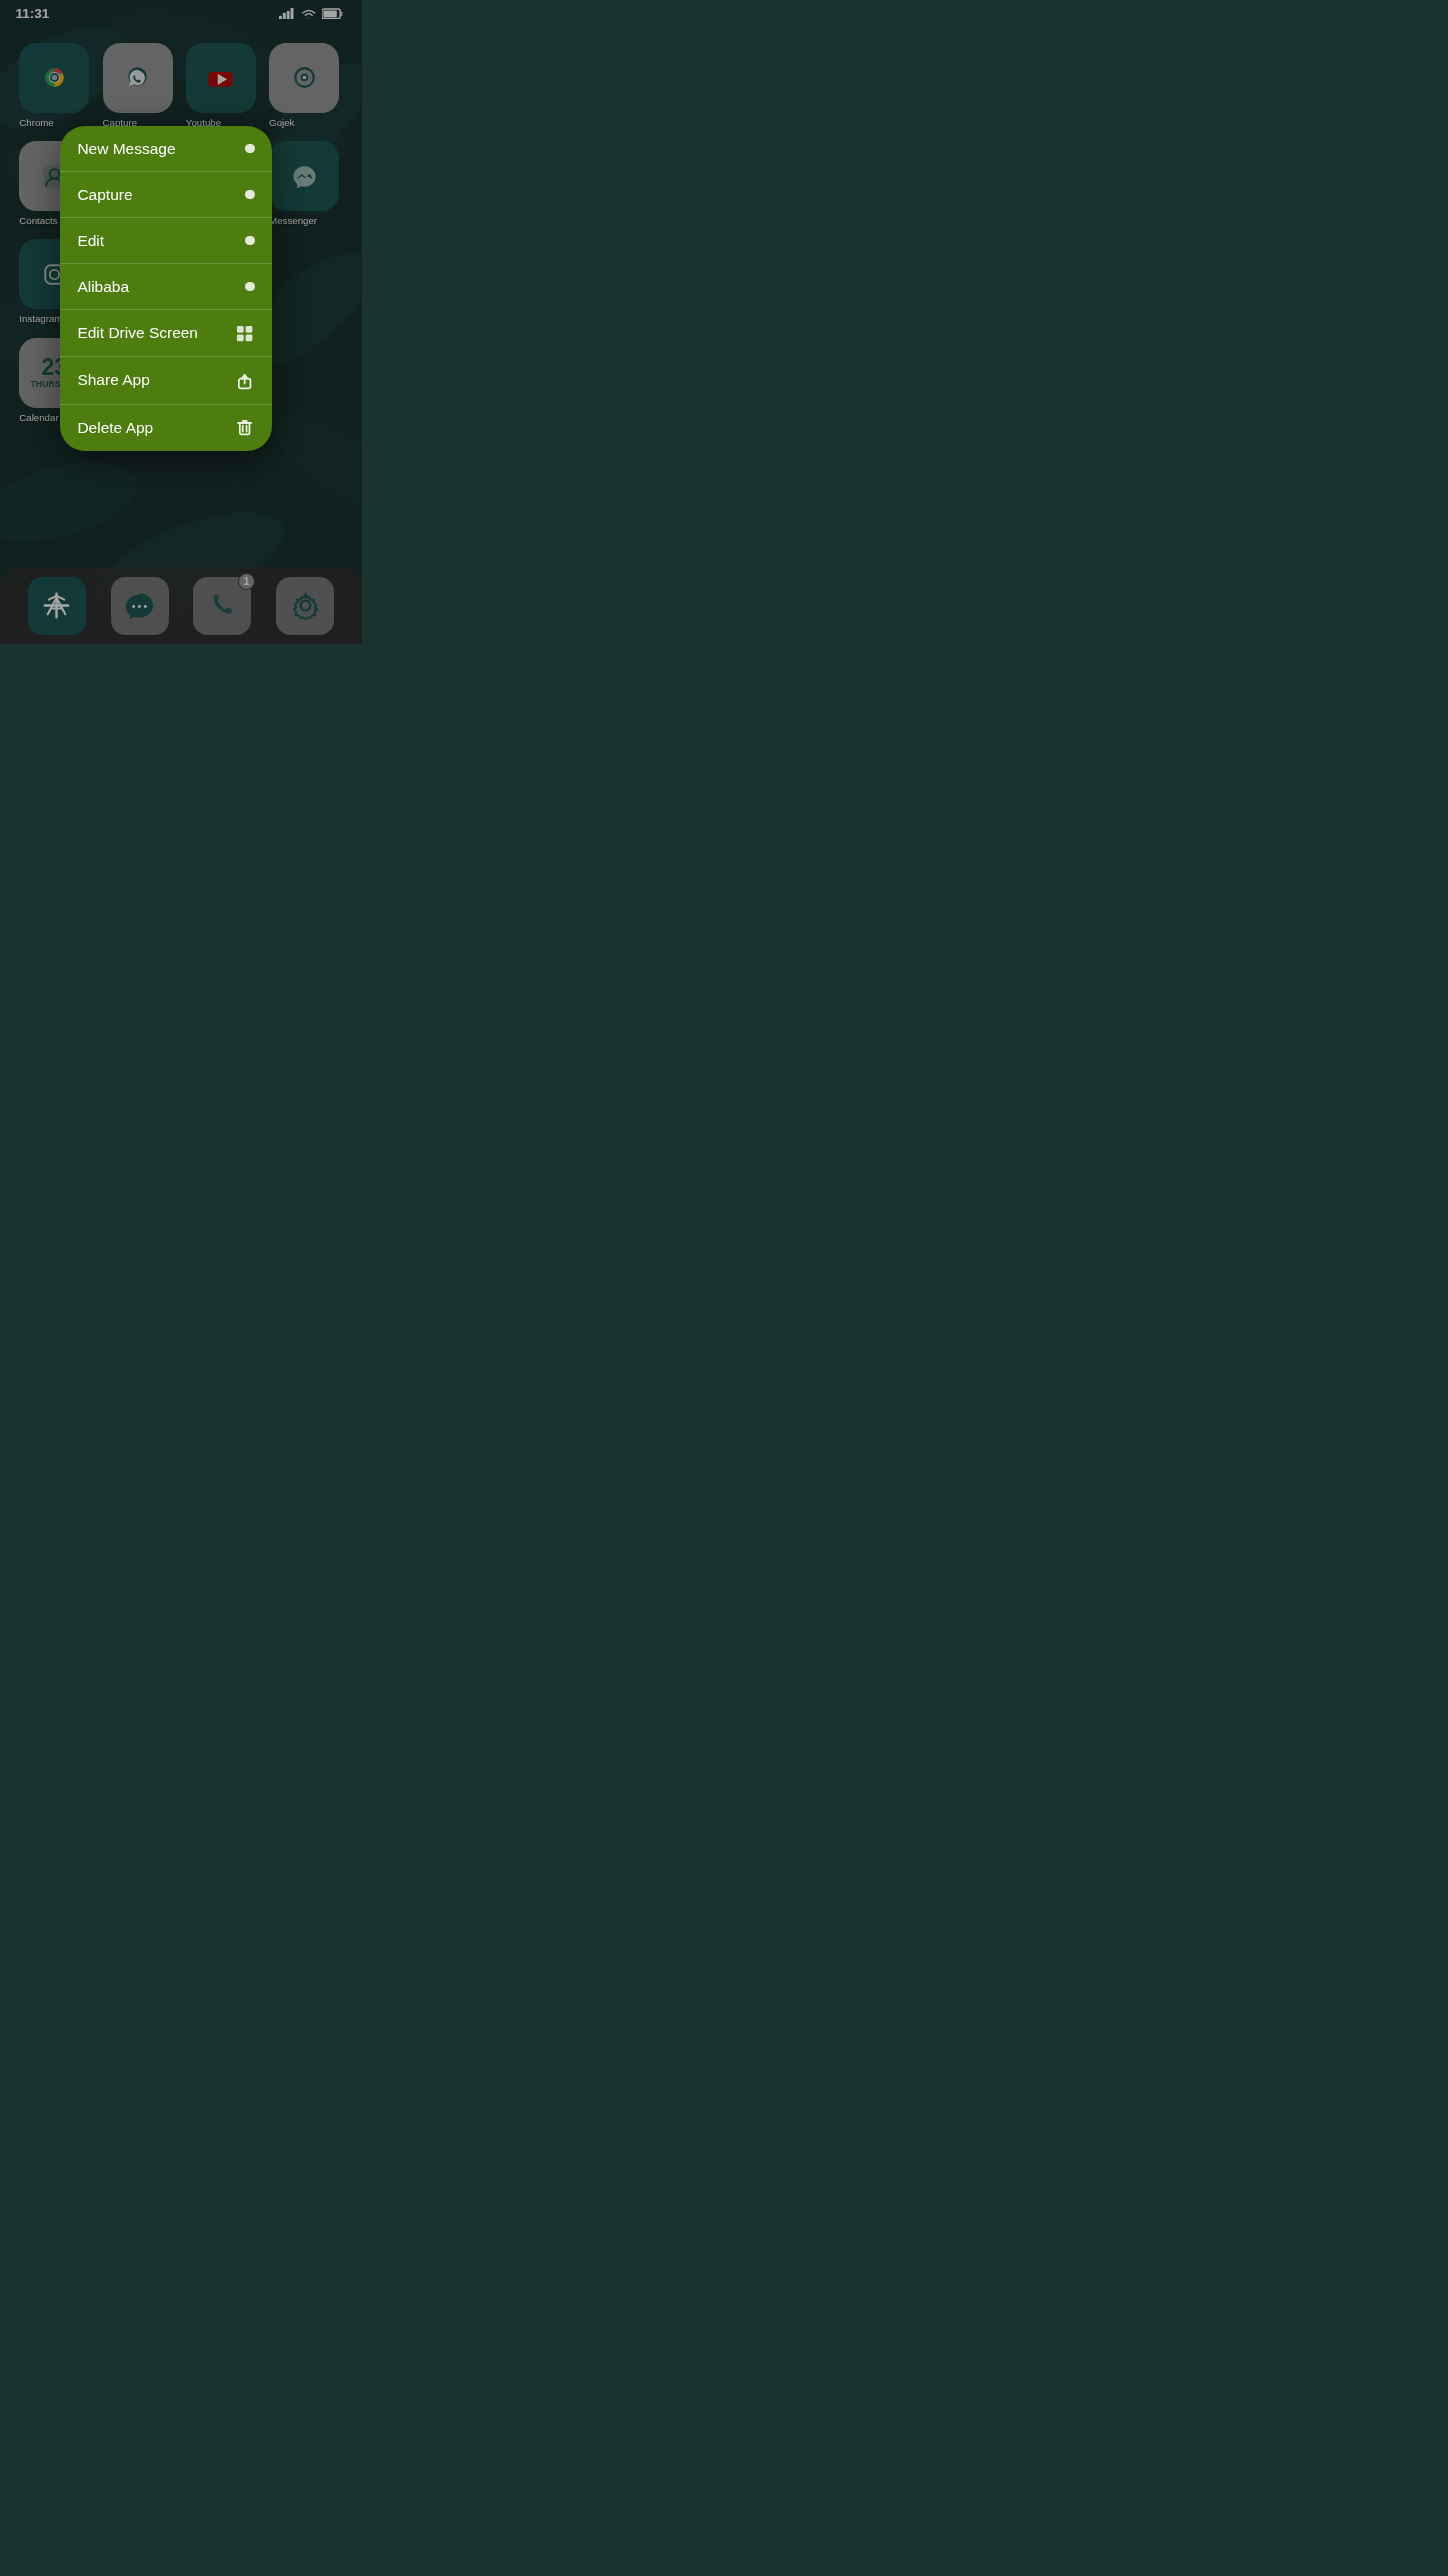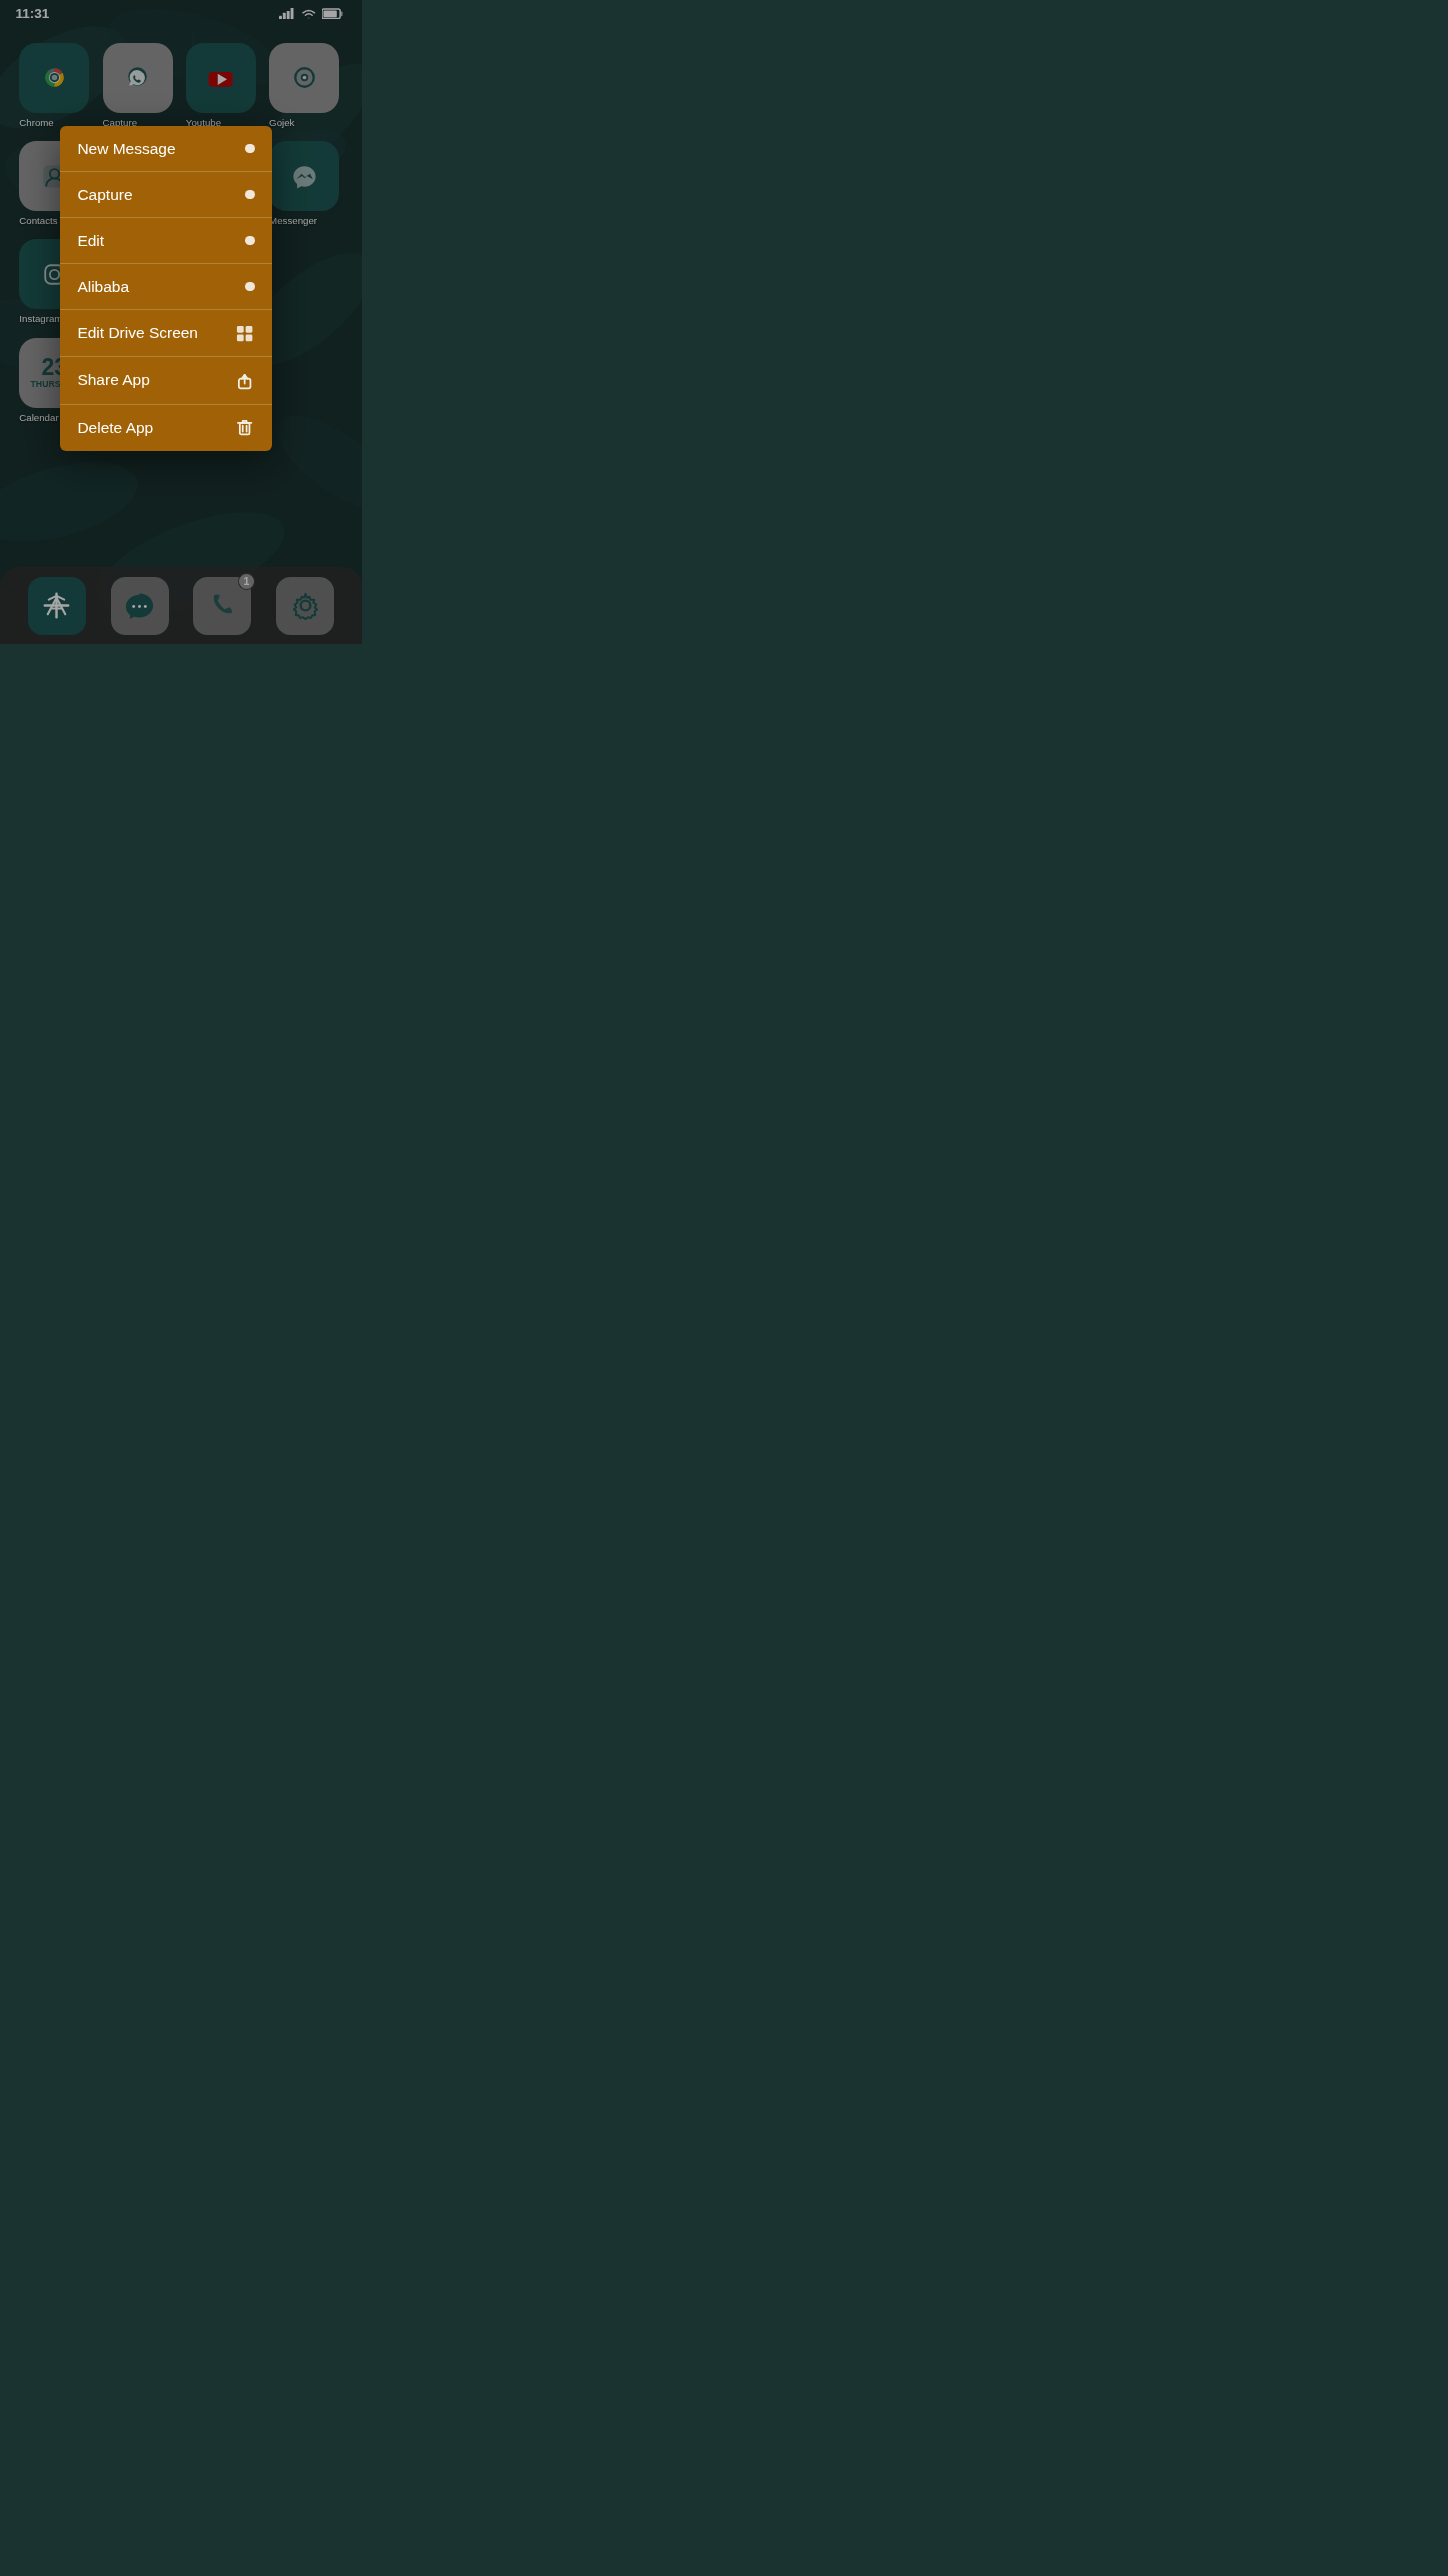--- a/index.html
+++ b/index.html
@@ -124,22 +124,22 @@
       color: #1e5a56;
       text-transform: uppercase;
     }
 
     
     .context-menu {
       position: absolute;
       left: 60px;
       top: 126px;
       width: 212px;
-      background: #a16207;
-      border-radius: 6px;
+      background: #4d7c0f;
+      border-radius: 25px;
       overflow: hidden;
       z-index: 20;
       box-shadow: 0 9.7px 39px rgba(0,0,0,0.5);
     }
 
     .context-menu-item {
       display: flex;
       align-items: center;
       justify-content: space-between;
       padding: 13.5px 17.4px;

